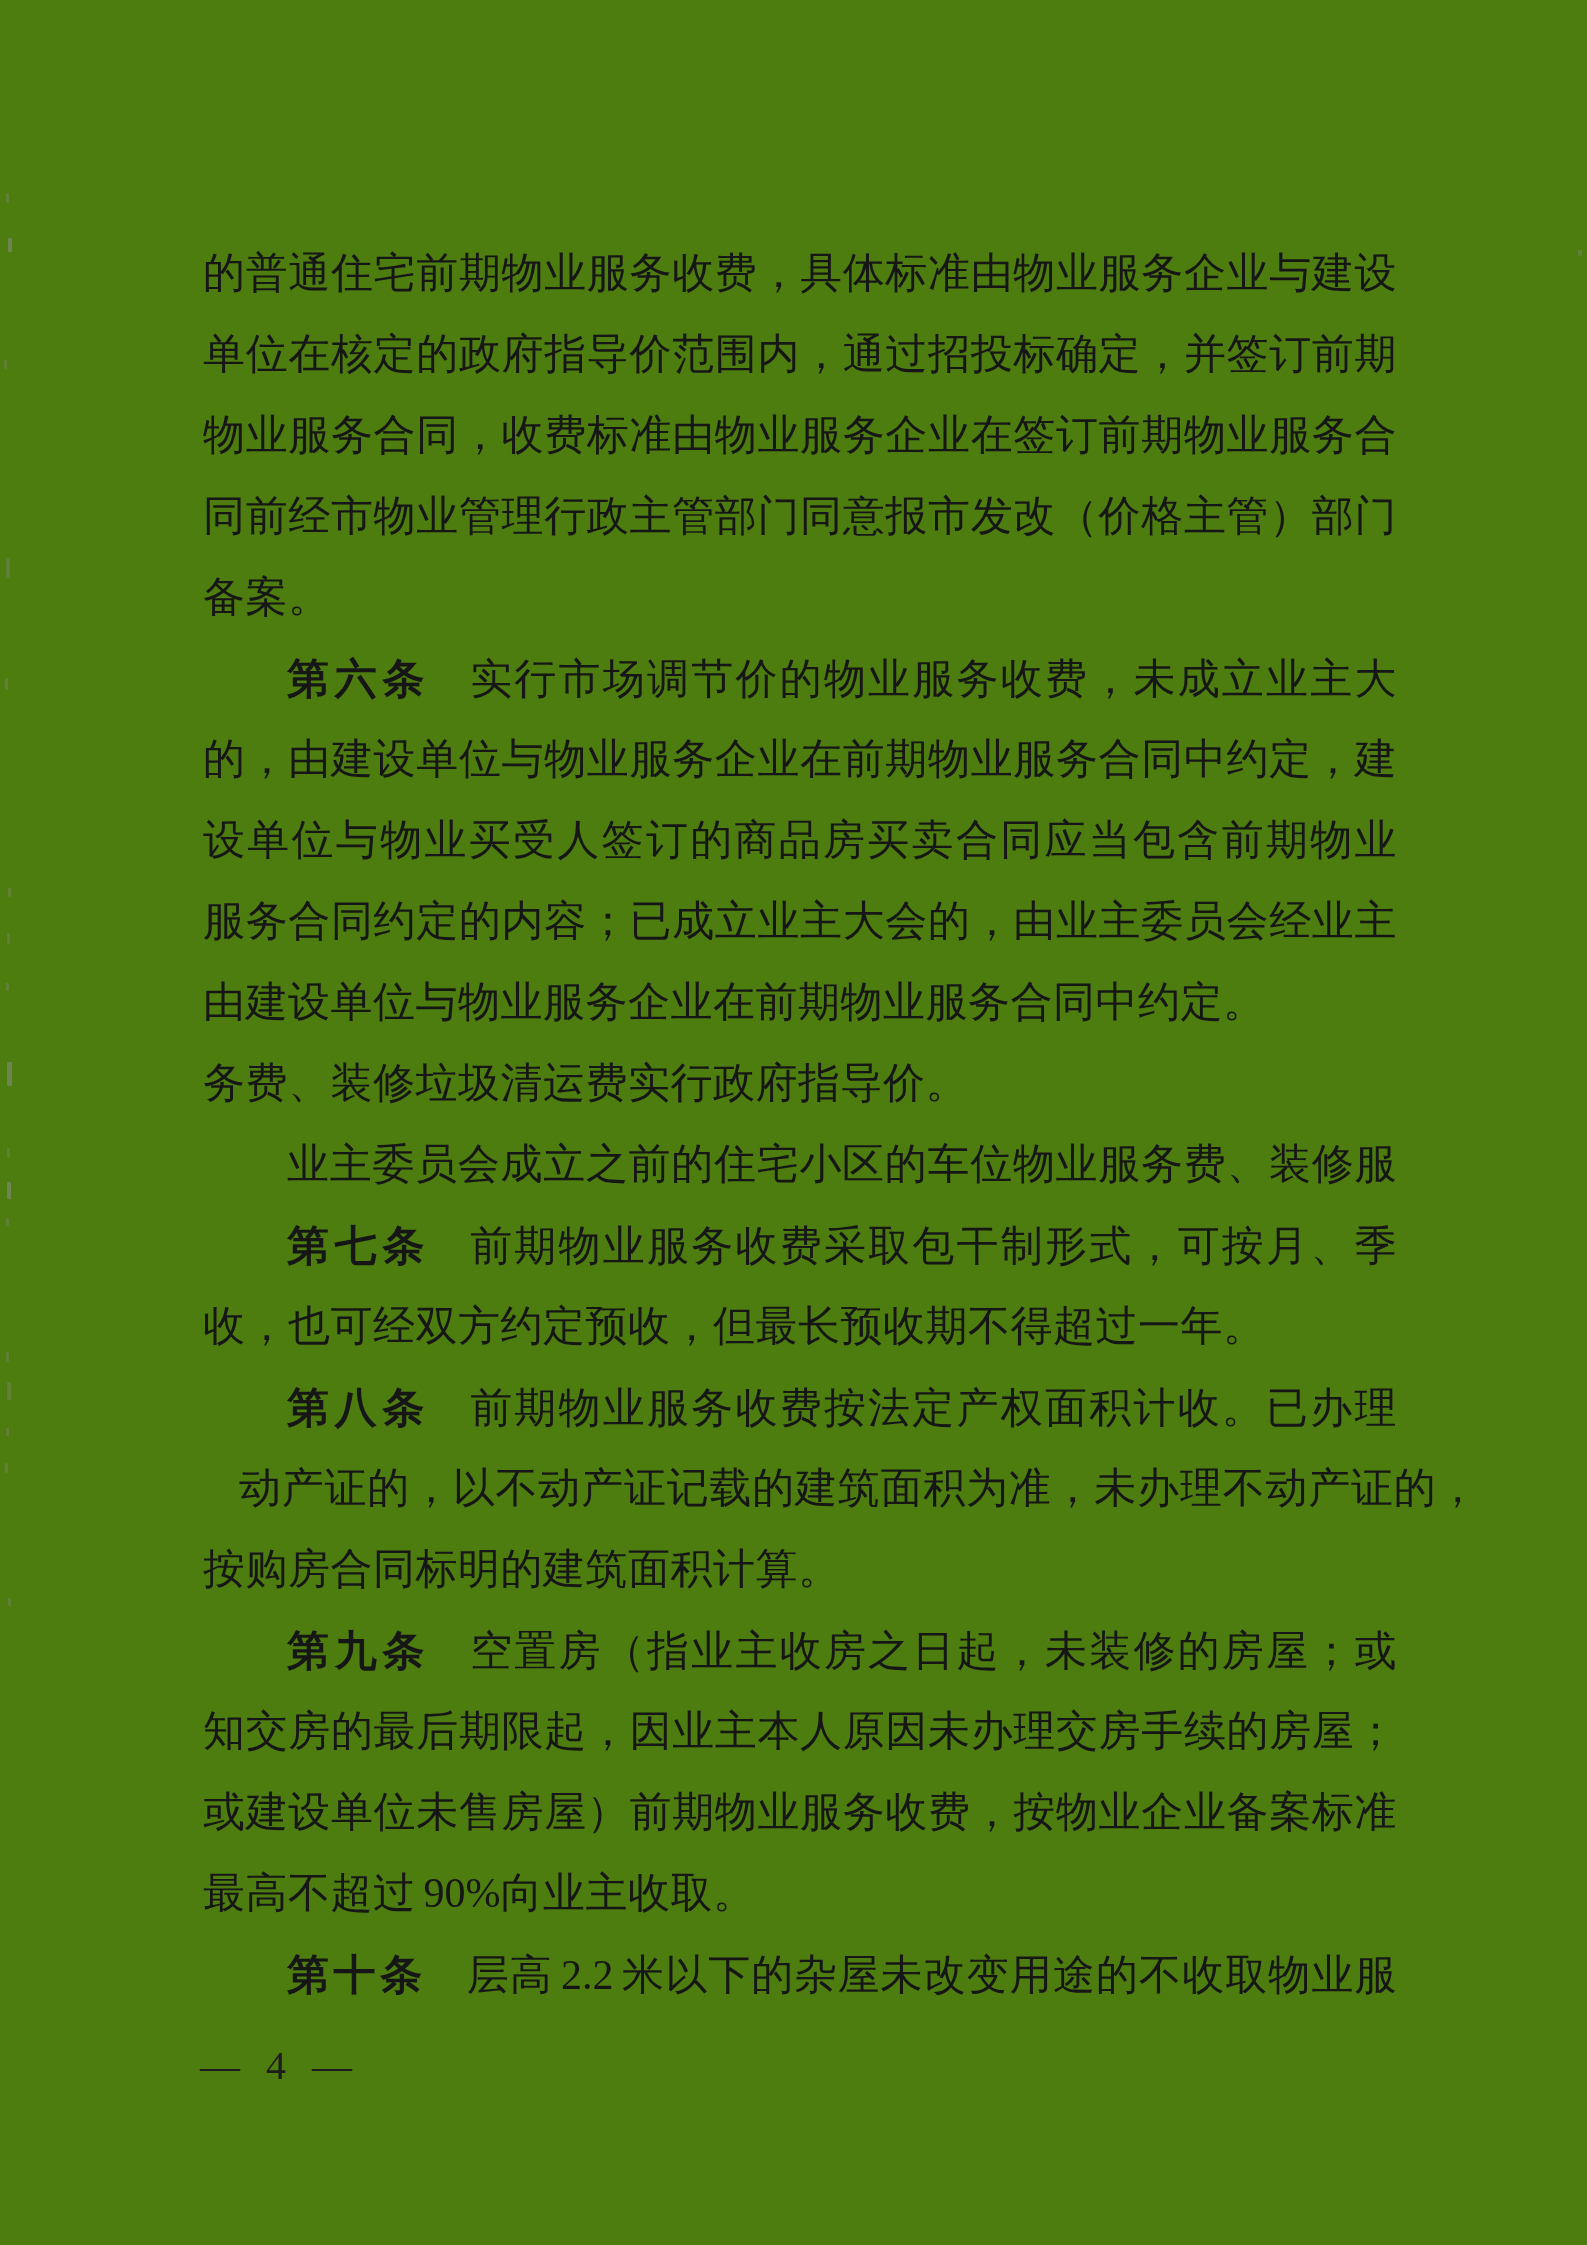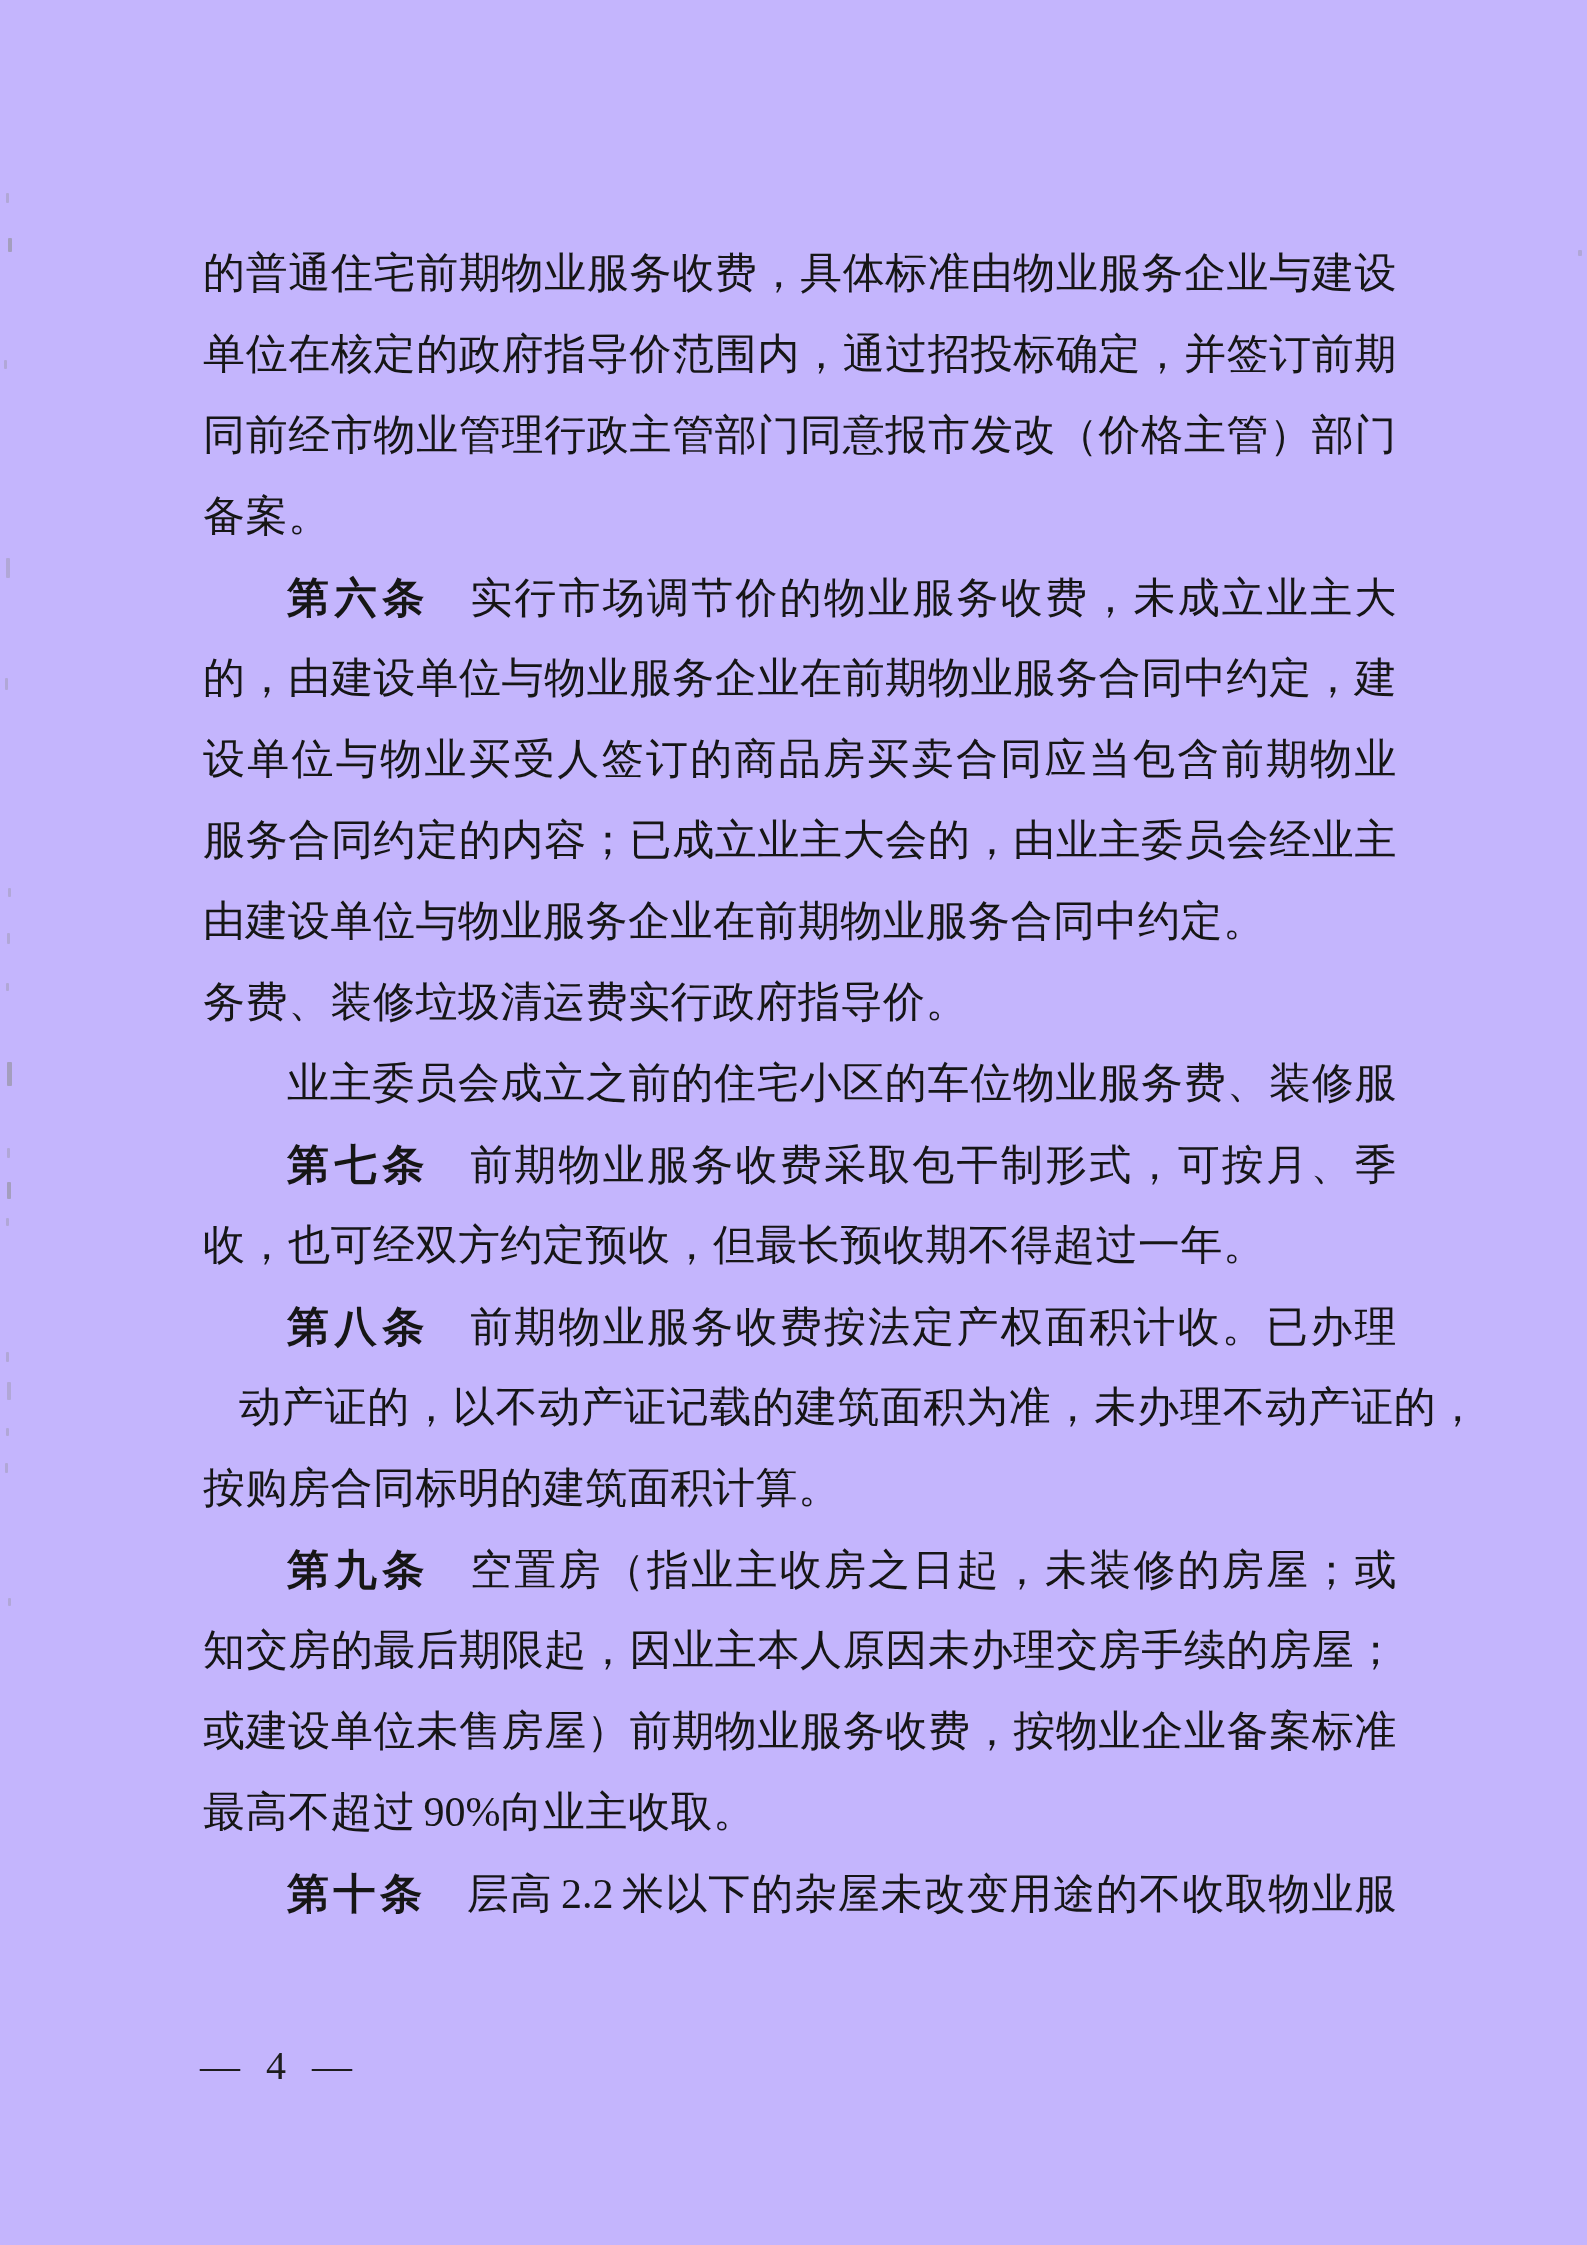--- a/index.html
+++ b/index.html
@@ -8,21 +8,21 @@
     height: 2245px;
     position: relative;
     background: #ffffff;
     font-family: "Liberation Serif", "DejaVu Serif", serif;
     color: #161616;
     overflow: hidden;
   }
   .page {
     position: absolute;
     inset: 0;
-    background: #c4b5fd;
+    background: #4d7c0f;
   }
   .textblock {
     position: absolute;
     left: 203px;
     top: 233px;
     width: 1194px;
   }
   .line {
     height: 81px;
     line-height: 81px;
@@ -75,20 +75,21 @@
 </style>
 </head>
 <body>
 
 <div class="page">
 
   <div class="textblock">
 
     <div class="line fill"><span>的普通住宅前期物业服务收费，具体标准由物业服务企业与建设</span></div>
     <div class="line fill"><span>单位在核定的政府指导价范围内，通过招投标确定，并签订前期</span></div>
+    <div class="line fill"><span>物业服务合同，收费标准由物业服务企业在签订前期物业服务合</span></div>
     <div class="line fill"><span>同前经市物业管理行政主管部门同意报市发改（价格主管）部门</span></div>
     <div class="line"><span>备案。</span></div>
 
     <div class="line fill indent"><b class="term">第六条</b><span>实行市场调节价的物业服务收费，未成立业主大会</span></div>
     <div class="line fill"><span>的，由建设单位与物业服务企业在前期物业服务合同中约定，建</span></div>
     <div class="line fill"><span>设单位与物业买受人签订的商品房买卖合同应当包含前期物业</span></div>
     <div class="line fill"><span>服务合同约定的内容；已成立业主大会的，由业主委员会经业主</span></div>
     <div class="line"><span>由建设单位与物业服务企业在前期物业服务合同中约定。</span></div>
 
     <div class="line"><span>务费、装修垃圾清运费实行政府指导价。</span></div>

